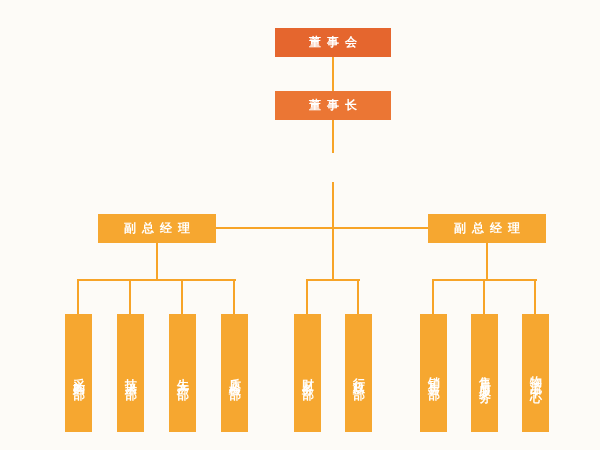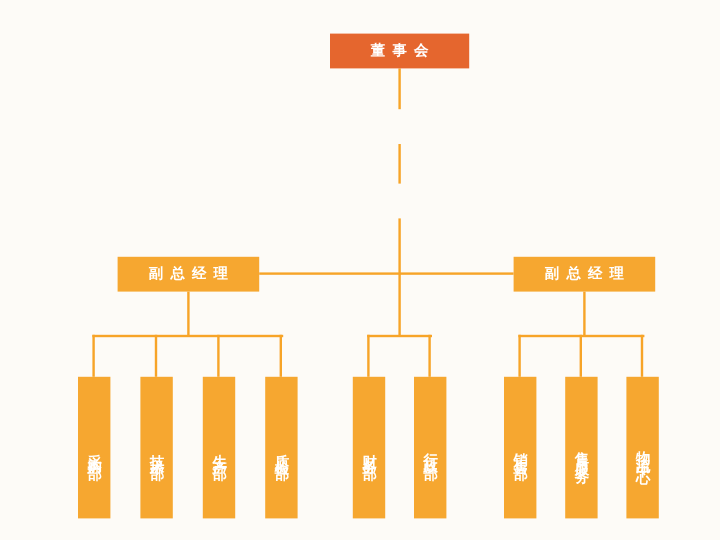--- a/index.html
+++ b/index.html
@@ -101,20 +101,23 @@
   <div class="line stub l-stub-4"></div>
   <div class="line stub l-stub-5"></div>
   <div class="line stub l-stub-6"></div>
   <div class="line stub l-stub-7"></div>
   <div class="line stub l-stub-8"></div>
   <div class="line stub l-stub-9"></div>
 
   <div class="node hbox pos-board">
     <span class="label">董事会</span>
   </div>
+  <div class="node hbox pos-chairman">
+    <span class="label">董事长</span>
+  </div>
 
   <div class="node hbox pos-deputy-left">
     <span class="label">副总经理</span>
   </div>
   <div class="node hbox pos-deputy-right">
     <span class="label">副总经理</span>
   </div>
 
   <div class="node vbox pos-purchasing">
     <span class="label">采购部</span>

